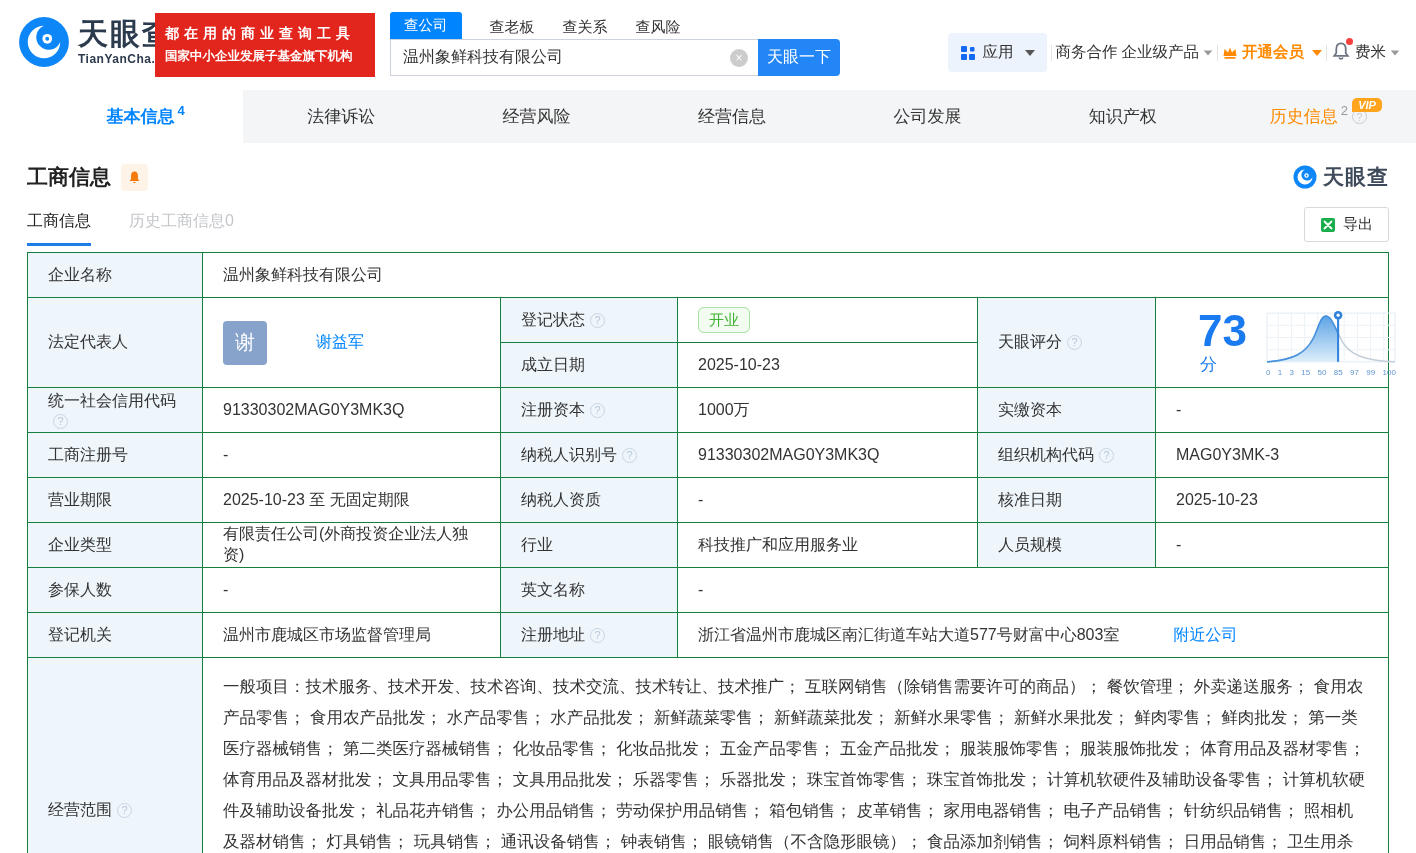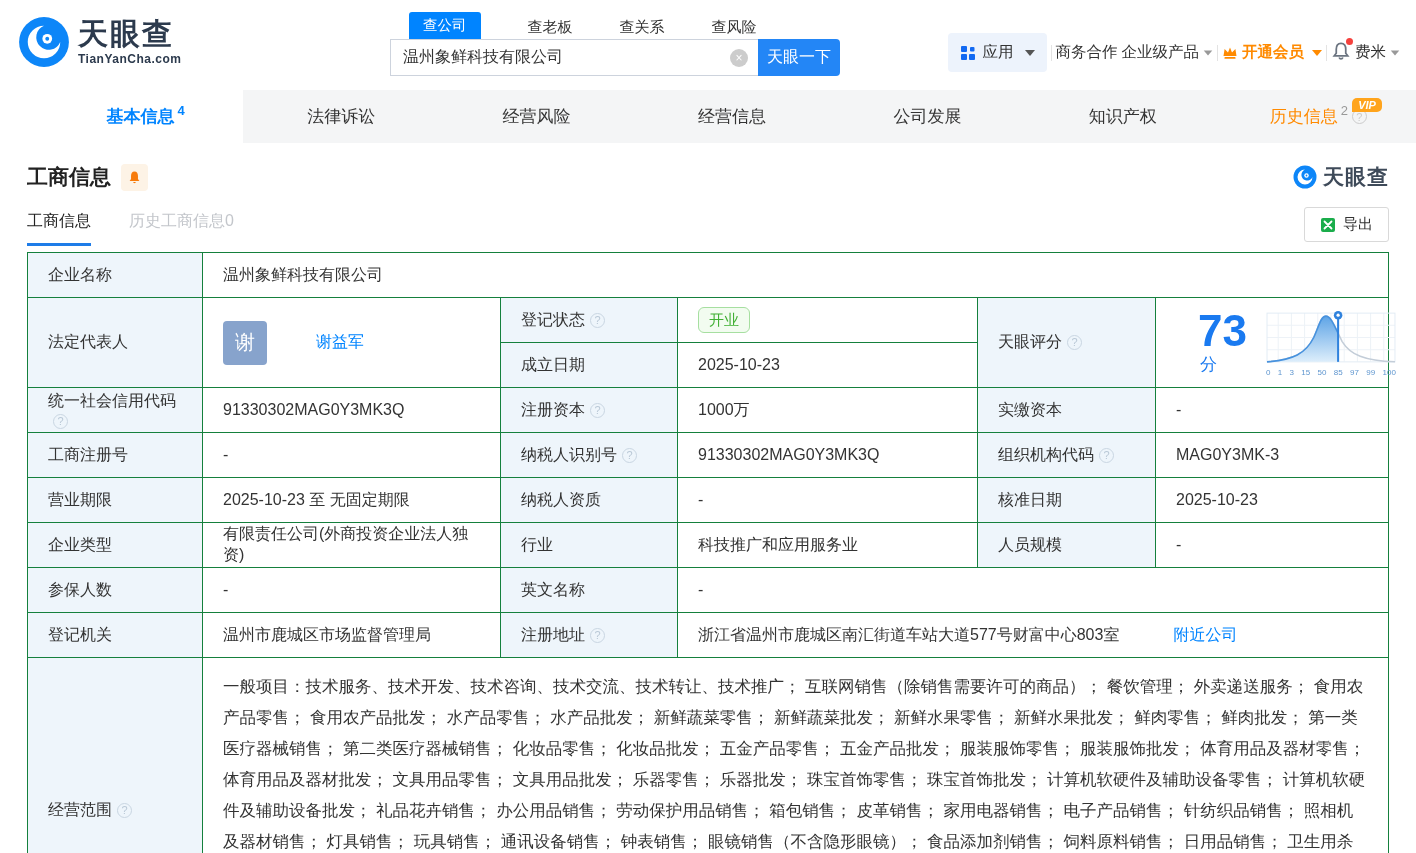--- a/index.html
+++ b/index.html
@@ -12,21 +12,21 @@
   .logo-icon { width:52px; height:52px; }
   .logo-texts { display:flex; flex-direction:column; line-height:1; }
   .logo-name { font-size:30px; font-weight:bold; color:#2c3a4d; letter-spacing:2px; }
   .logo-domain { font-size:12px; font-weight:bold; color:#2c3a4d; margin-top:4px; letter-spacing:.5px; }
   .slogan { position:absolute; left:155px; top:13px; width:220px; height:64px; background:#e3261d;
     color:#fff; display:flex; flex-direction:column; justify-content:center; padding:0 10px; }
   .slogan-l1 { font-size:14px; font-weight:bold; letter-spacing:5px; white-space:nowrap; }
   .slogan-l2 { font-size:12.5px; font-weight:bold; margin-top:5px; white-space:nowrap; }
   .search-wrap { position:absolute; left:390px; top:13px; }
   .search-tabs { display:flex; align-items:flex-end; gap:28px; height:26px; }
-  .search-tab { font-size:15px; color:#333; cursor:pointer; padding-bottom:2px;margin-left:19px; }
+  .search-tab { font-size:15px; color:#333; cursor:pointer; padding-bottom:2px; }
   .search-tab.active { background:#0084ff; color:#fff; padding:4px 14px; border-radius:3px 3px 0 0; font-size:14.5px; }
   .search-row { display:flex; margin-top:0; }
   .search-box { position:relative; width:368px; }
   .search-input { width:368px; height:37px; border:1px solid #cdd3dd; border-right:none; outline:none;
     font-size:16px; padding:0 36px 0 12px; color:#333; font-family:inherit; }
   .clear-btn { position:absolute; right:10px; top:10px; width:18px; height:18px; border-radius:50%;
     background:#ccc; color:#fff; font-size:12px; line-height:18px; text-align:center; cursor:pointer; }
   .clear-btn::before { content:"×"; }
   .search-btn { width:82px; height:37px; background:#2386f6; color:#fff; border:none; font-size:16px;
     border-radius:0 4px 4px 0; cursor:pointer; font-family:inherit; }
@@ -106,20 +106,24 @@
       <path d="M24 9 a15 15 0 1 0 15 15 a11.5 11.5 0 1 1 -15 -15 z" fill="#fff"></path>
       <circle cx="27" cy="21" r="4.5" fill="#fff"></circle>
       <circle cx="27" cy="21" r="1.8" fill="#0d86f8"></circle>
     </svg>
     <div class="logo-texts">
       <span class="logo-name">天眼查</span>
       <span class="logo-domain">TianYanCha.com</span>
     </div>
   </div>
 
+  <div class="slogan">
+    <span class="slogan-l1">都在用的商业查询工具</span>
+    <span class="slogan-l2">国家中小企业发展子基金旗下机构</span>
+  </div>
 
   <div class="search-wrap">
     <div class="search-tabs">
       <span class="search-tab active">查公司</span>
       <span class="search-tab">查老板</span>
       <span class="search-tab">查关系</span>
       <span class="search-tab">查风险</span>
     </div>
     <div class="search-row">
       <div class="search-box">

